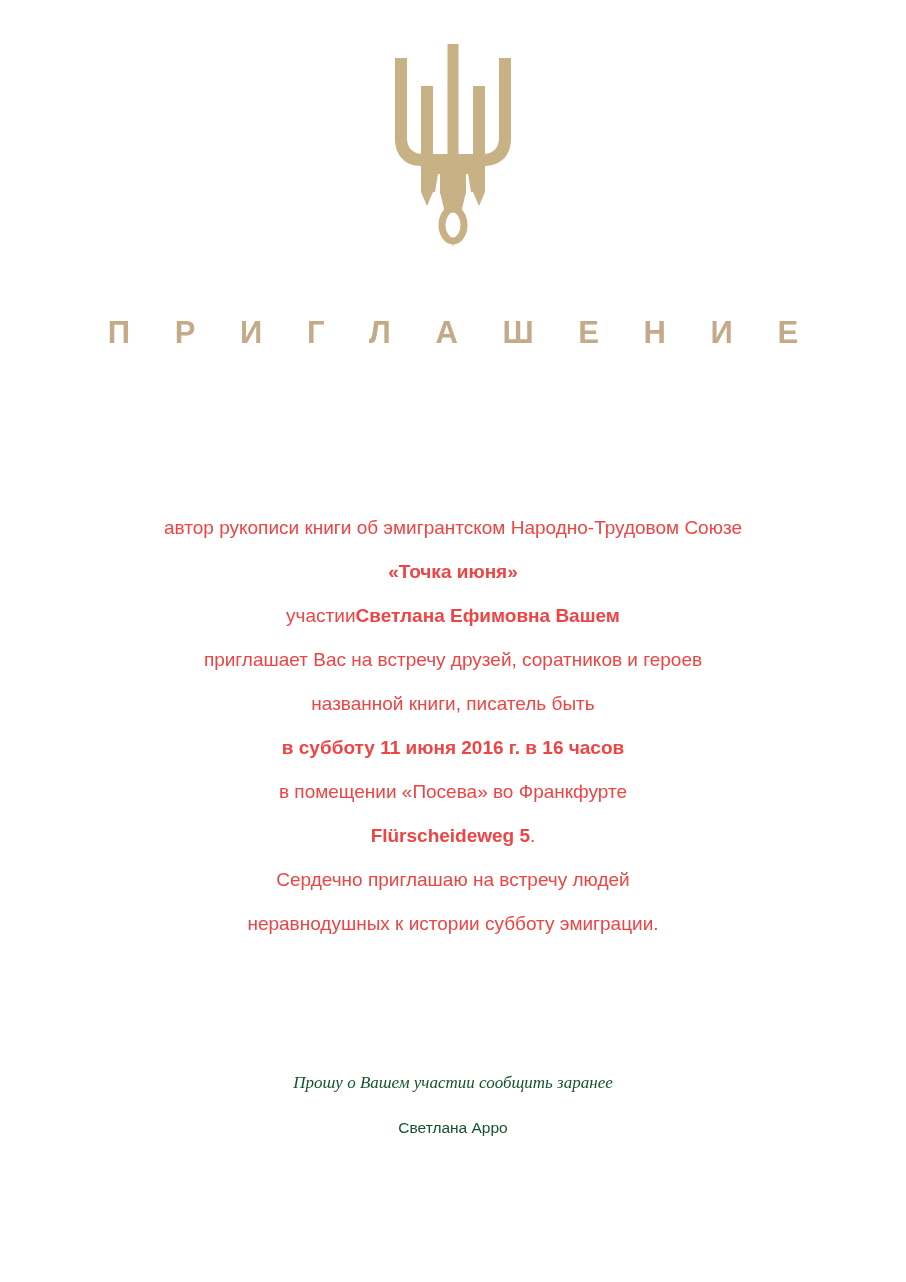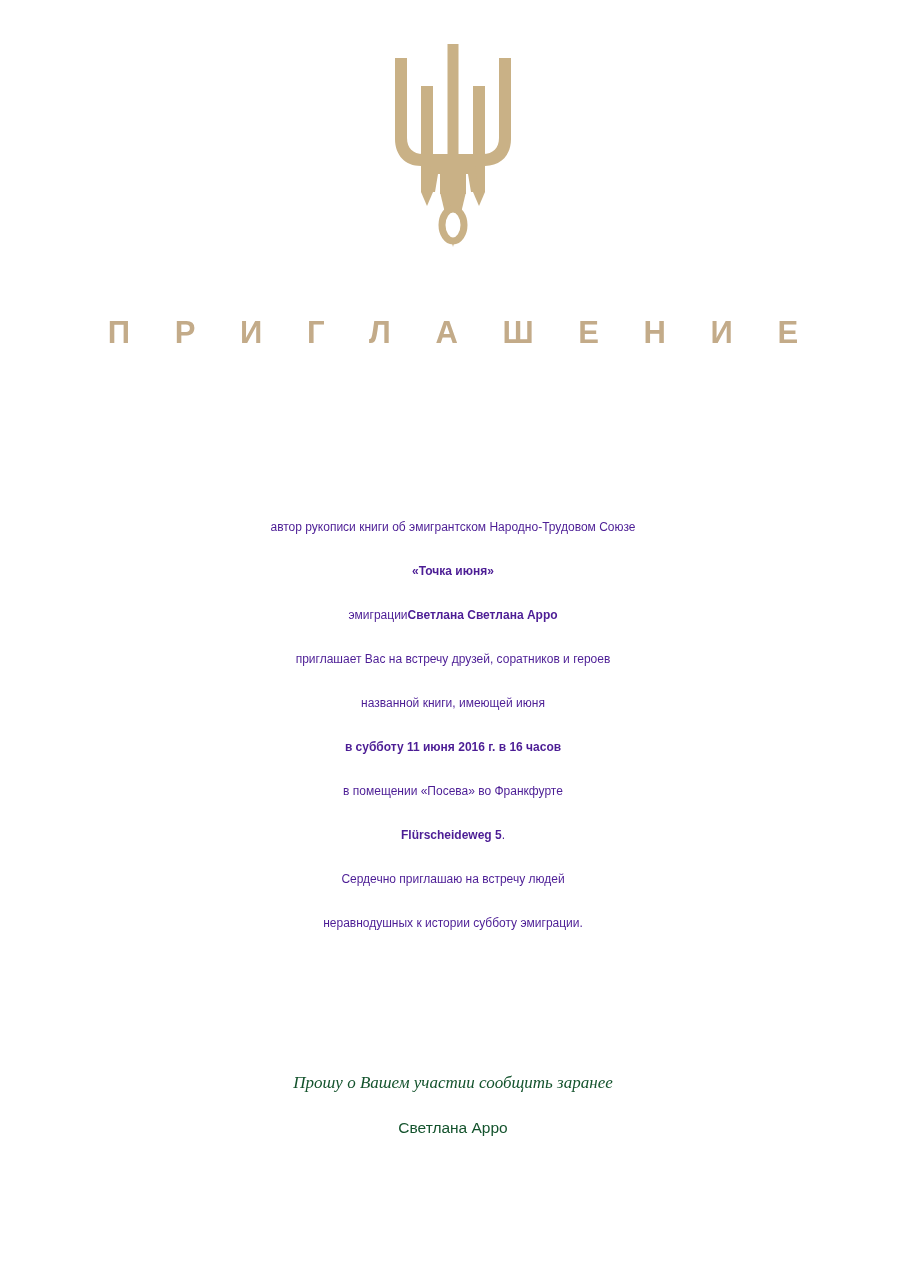--- a/index.html
+++ b/index.html
@@ -53,23 +53,23 @@
     line-height: 1;
   }
 
   
   .body-block {
     margin-top: 157px;
     width: 100%;
     text-align: center;
   }
   .line {
-    font-size: 12px;
+    font-size: 19px;
     line-height: 1.0;
-    color: #4c1d95;
+    color: #ef4444;
     margin: 0;
     padding: 0;
     height: 44px;
     display: flex;
     align-items: center;
     justify-content: center;
   }
   .line.bold {
     font-weight: bold;
   }
@@ -130,26 +130,26 @@
       </g>
     </svg>
   </div>
 
   <div class="title">П Р И Г Л А Ш Е Н И Е</div>
 
   <div class="body-block">
     <div class="line">автор рукописи книги об эмигрантском Народно-Трудовом Союзе</div>
     <div class="line bold">«Точка июня»</div>
     <div class="line">
-      <span>эмиграции </span>
-        <span class="b">Светлана Светлана Арро</span>
+      <span>участии </span>
+        <span class="b">Светлана Ефимовна Вашем</span>
         <span></span>
     </div>
     <div class="line">приглашает Вас на встречу друзей, соратников и героев</div>
-    <div class="line">названной книги, имеющей июня</div>
+    <div class="line">названной книги, писатель быть</div>
     <div class="line bold">в субботу 11 июня 2016 г. в 16 часов</div>
     <div class="line">в помещении «Посева» во Франкфурте</div>
     <div class="line">
       <span></span>
         <span class="b">Flürscheideweg 5</span>
         <span>.</span>
     </div>
     <div class="line">Сердечно приглашаю на встречу людей</div>
     <div class="line">неравнодушных к истории субботу эмиграции.</div>
   </div>

